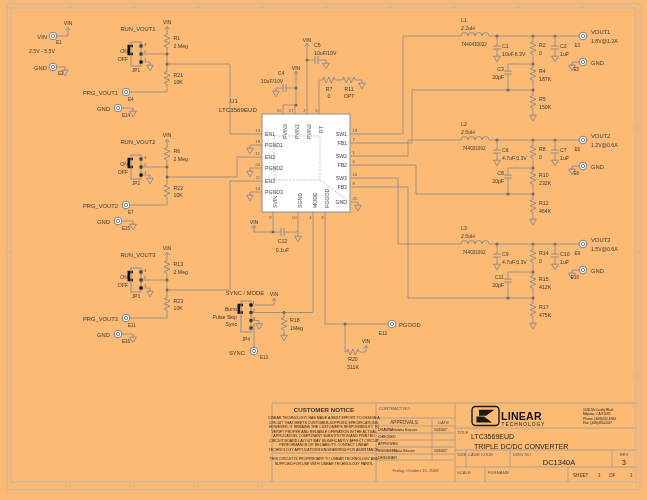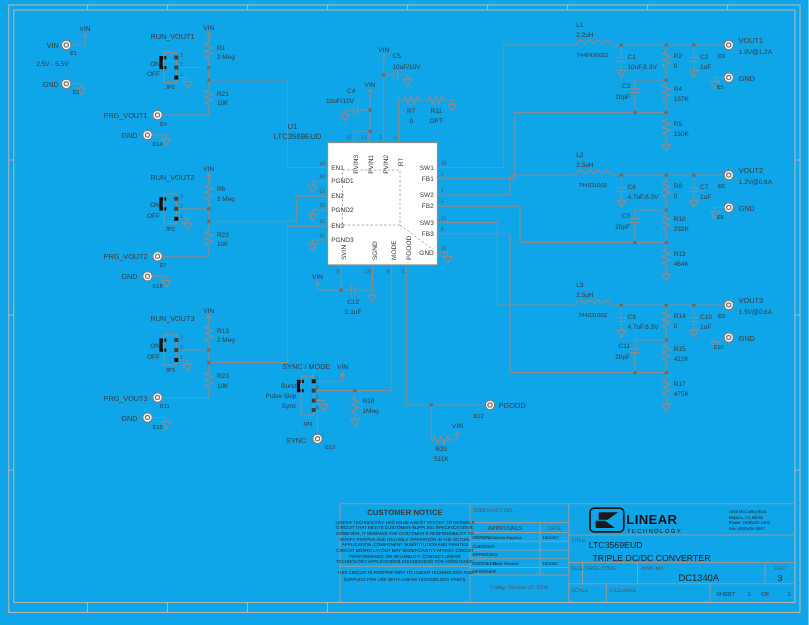--- a/index.html
+++ b/index.html
@@ -1,16 +1,16 @@
 <!DOCTYPE html>
 <html><head>
 <meta charset="utf-8">
 <style>
   html,body{margin:0;padding:0;background:#fff}
-  .sheet{position:relative;width:647px;height:500px;background:#0ea5e9;overflow:hidden}
+  .sheet{position:relative;width:647px;height:500px;background:#fdba74;overflow:hidden}
   svg text{font-family:"Liberation Sans","DejaVu Sans",sans-serif;fill:#3a3a3a}
   .t34{font-size:3.3px;fill:#222}
   .t36{font-size:3.6px;fill:#222}
   .t4{font-size:4.2px;fill:#555}
   .t45{font-size:4.6px}
   .t5{font-size:5.2px}
   .t55{font-size:5.8px}
   .t6{font-size:6.2px}
   .t7{font-size:7px;fill:#222}
   .t75{font-size:7.5px;fill:#222}

